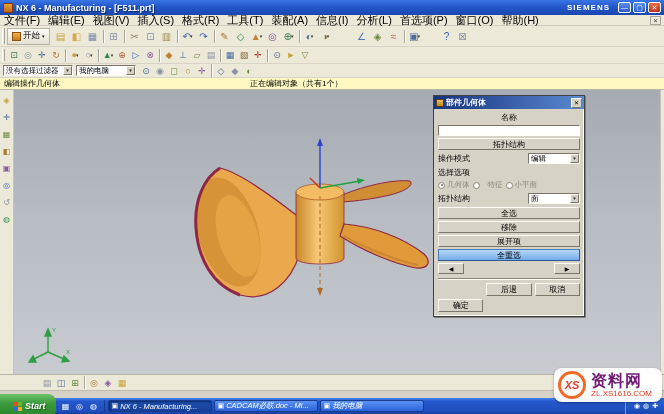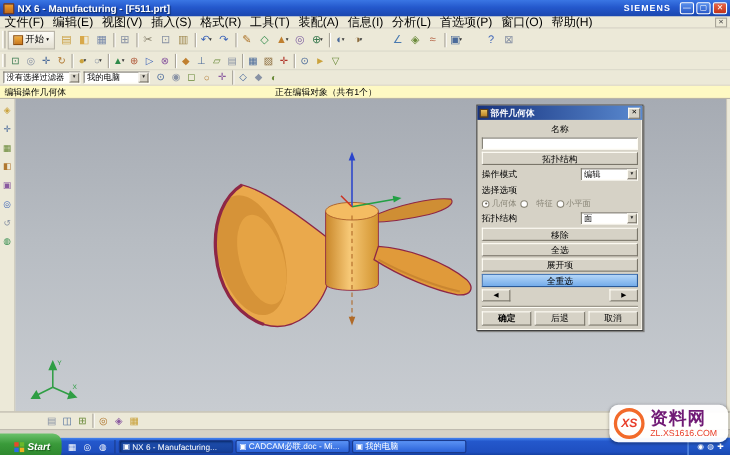--- a/index.html
+++ b/index.html
@@ -82,40 +82,40 @@
   .combo.small { width:52px; height:11px; }
   .radio-row { display:flex; align-items:center; gap:3px; height:10px; color:#8a8678; }
   .radio { width:7px; height:7px; border-radius:50%; border:1px solid #8a8678; background:#fff; position:relative; flex:none; }
   .radio.sel::after { content:''; position:absolute; left:1.5px; top:1.5px; right:1.5px; bottom:1.5px; background:#6a665a; border-radius:50%; }
   .radio-lb { white-space:nowrap; font-size:7.5px; }
   .nav-row { display:flex; justify-content:space-between; }
   .nav-btn { width:26px; height:11px; font-size:6px; }
   .dlg-sep { height:2px; border-top:1px solid #8a8678; border-bottom:1px solid #fffdf6; margin:2px 0 1px 0; }
   .bottom-row { display:flex; gap:3px; }
   .bottom-row button { flex:1; height:13px; font-size:8px; }
-  .bottom-row button.primary { font-weight:bold; }
+  .bottom-row button.primary { font-weight:normal;margin-top:16px; }
 
   
   .resbar { position:absolute; left:0; top:374px; width:100%; height:16px; background:#ece9d8;
     border-top:1px solid #b8b4a8; display:flex; align-items:center; gap:2px; padding-left:40px; }
   .resbar .ticon { width:14px; height:14px; font-size:9px; }
   .statusbar { position:absolute; left:0; top:390px; width:100%; height:8px; background:#d6d2c6; border-top:1px solid #c0bcb0; }
 
   
   .taskbar { position:absolute; left:0; top:398px; width:664px; height:16px;
     background:linear-gradient(180deg,#4584f0 0%,#2458cc 20%,#1f4fc0 80%,#15409f 100%); display:flex; align-items:center; }
   .start-button { height:24px; padding:0 10px 0 13px; display:flex; align-items:center; gap:3px;
     background:linear-gradient(180deg,#6cc26c 0%,#3a9a3a 40%,#2a822a 100%); border-radius:0 8px 8px 0;
     color:#fff; font-size:9px; font-weight:bold; font-style:italic; text-shadow:1px 1px 1px #1a5a1a; }
   .winflag { width:9px; height:9px; display:grid; grid-template-columns:4px 4px; grid-template-rows:4px 4px; gap:1px; }
   .winflag i { display:block; } .winflag i:nth-child(1){background:#e84a2a;} .winflag i:nth-child(2){background:#6ab82a;}
   .winflag i:nth-child(3){background:#2a6ae8;} .winflag i:nth-child(4){background:#f0b020;}
   .quicklaunch { display:flex; align-items:center; gap:2px; padding:0 4px; border-right:1px solid #1a3a8c; }
   .ql-icon { width:12px; height:12px; color:#fff; font-size:8px; display:flex; align-items:center; justify-content:center; }
-  .tasks { display:flex; align-items:flex-end; gap:2px; padding-left:3px; }
+  .tasks { display:flex; align-items:flex-end; gap:2px; padding-left:3px;font-style:italic; }
   .task { width:104px; height:12px; border-radius:2px; border:1px solid #1a3a8c; color:#fff; font-size:7.5px;
     display:flex; align-items:center; gap:2px; padding:0 3px; white-space:nowrap; overflow:hidden;
     background:linear-gradient(#5a92f4,#2a62d8); }
   .task.active { background:linear-gradient(#1e4fae,#16409a); box-shadow:inset 1px 1px 2px #0a2a6a; }
   .task .tico { font-size:7px; flex:none; }
   .tray { margin-left:auto; height:16px; display:flex; align-items:center; gap:3px; padding:0 6px 0 8px;
     background:linear-gradient(180deg,#2a66e0,#1848b0); border-left:1px solid #6aa0f0; color:#fff; font-size:7px; }
 
   
   .watermark { position:absolute; right:2px; bottom:12px; z-index:99; background:rgba(255,255,255,.96);
@@ -477,22 +477,22 @@
                 </span>
               </div>
             <div class="dlg-row">
               <span>拓扑结构</span>
               <span class="combo small">
                 <span class="cval">面</span>
                 <span class="arrowbtn">▾</span>
               </span>
             </div>
             <div id="dlg-list" style="display:flex;flex-direction:column;gap:2px;">
+                <button class="b3 dlg-btn">全选</button>
                 <button class="b3 dlg-btn">移除</button>
-                <button class="b3 dlg-btn">全选</button>
                 <button class="b3 dlg-btn">展开项</button>
               </div>
             <button class="b3 dlg-btn highlight">全重选</button>
             <div class="nav-row">
               <button class="b3 nav-btn">◀</button>
               <button class="b3 nav-btn">▶</button>
             </div>
             <div class="dlg-sep"></div>
             <div class="bottom-row">
               <button class="b3 primary">确定</button>

